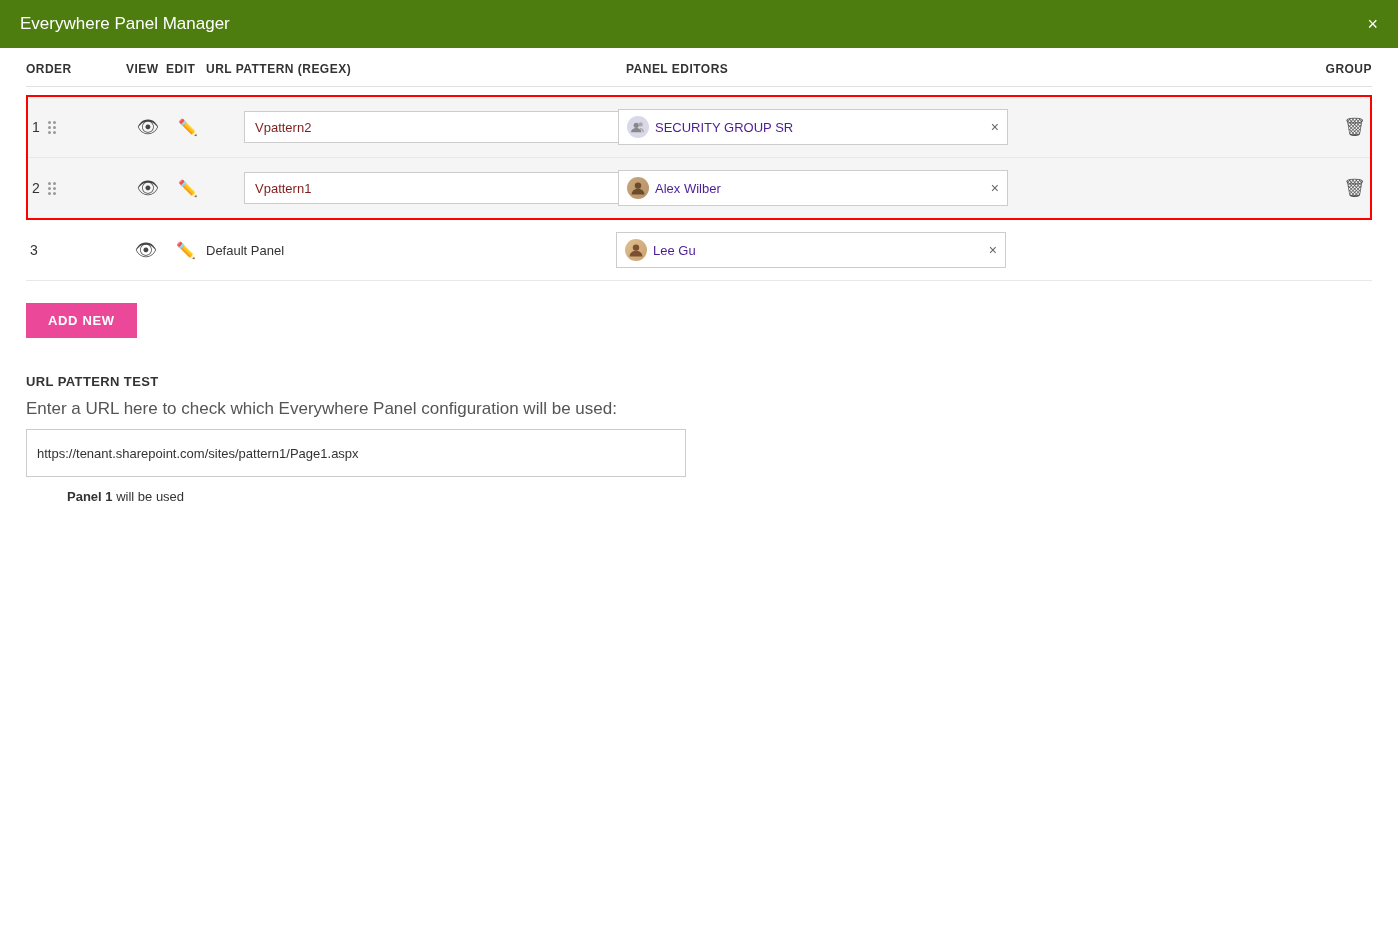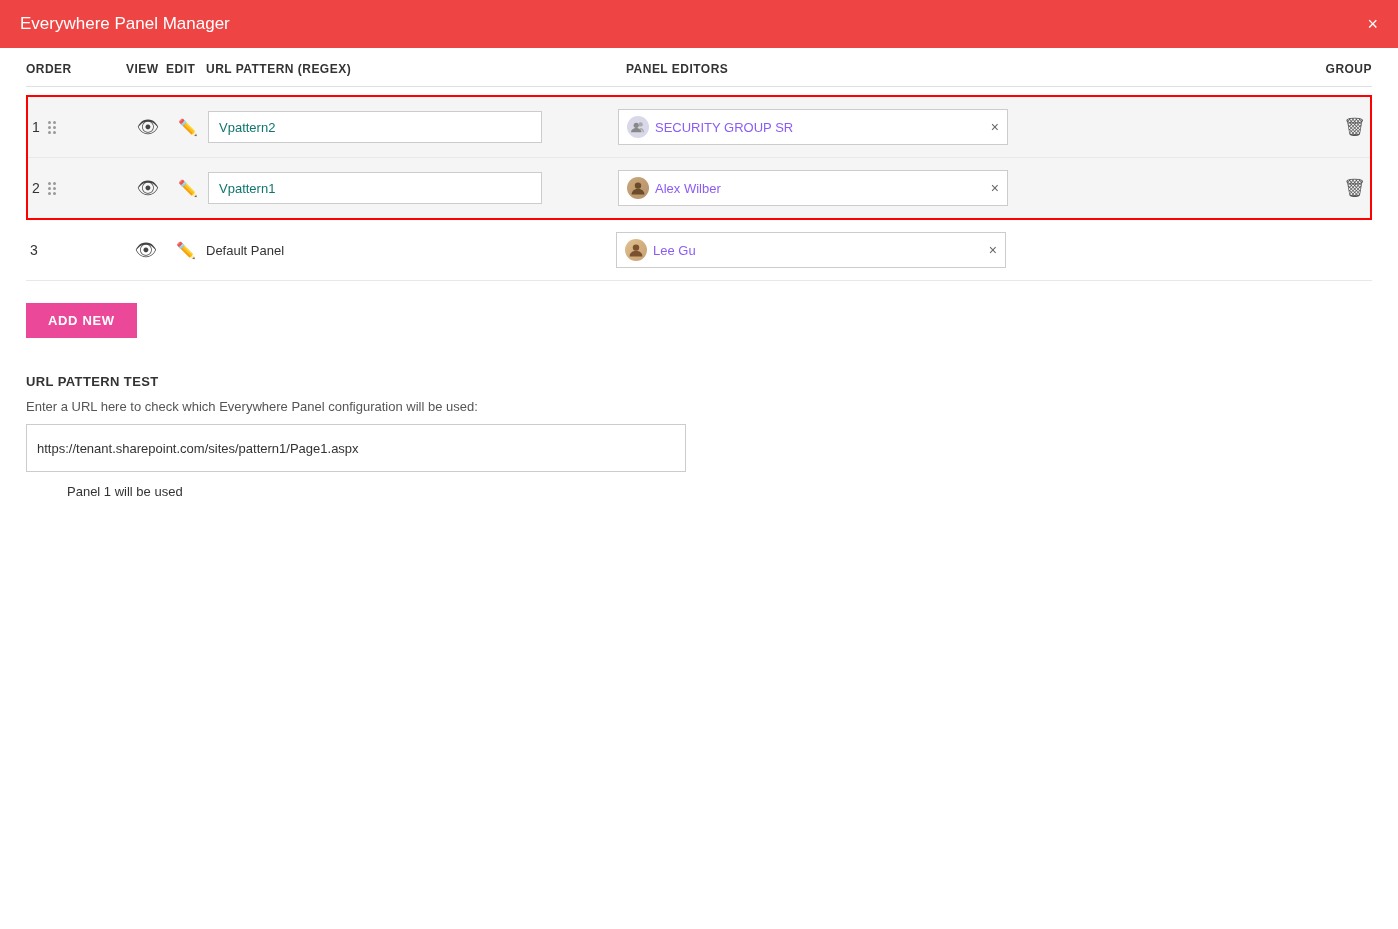--- a/index.html
+++ b/index.html
@@ -1,19 +1,19 @@
 <!DOCTYPE html>
 <html><head>
   <meta charset="utf-8">
   <style>
     * { box-sizing: border-box; margin: 0; padding: 0; }
     body { font-family: 'Segoe UI', Arial, sans-serif; background: #fff; width: 1398px; height: 929px; overflow: hidden; }
 
     .title-bar {
-      background: #ef4444;
+      background: #4d7c0f;
       color: white;
       display: flex;
       align-items: center;
       justify-content: space-between;
       padding: 0 20px;
       height: 48px;
     }
     .title-bar-title { font-size: 17px; font-weight: 500; }
     .title-bar-close { cursor: pointer; font-size: 18px; color: white; background: none; border: none; }
 
@@ -85,74 +85,75 @@
     }
 
     .row-view { width: 40px; display: flex; align-items: center; justify-content: center; }
     .row-edit { width: 40px; display: flex; align-items: center; justify-content: center; }
 
     .eye-icon { font-size: 18px; color: #444; cursor: pointer; }
     .pencil-icon { font-size: 16px; color: #444; cursor: pointer; }
 
     .row-url { width: 400px; }
     .url-input {
-      width: 334px;
+      width: 410px;
       height: 32px;
       border: 1px solid #ccc;
       padding: 4px 10px;
       font-size: 13px;
-      color: #0f766e;
+      color: #7f1d1d;
       background: #fff;
       outline: none;
+      margin-left: 36px;
     }
 
     .row-editors { width: 400px; margin-left: 10px; }
     .editor-pill-box {
       display: flex;
       align-items: center;
       border: 1px solid #ccc;
       background: #fff;
       padding: 4px 8px;
       min-height: 36px;
       width: 390px;
       gap: 6px;
     }
-    .editor-name { font-size: 13px; color: #8b5cf6; flex: 1; }
+    .editor-name { font-size: 13px; color: #4c1d95; flex: 1; }
     .editor-remove { cursor: pointer; font-size: 14px; color: #666; margin-left: auto; }
 
     .row-delete { flex: 1; display: flex; align-items: center; justify-content: flex-end; padding-right: 4px; }
     .delete-icon { font-size: 18px; color: #555; cursor: pointer; }
 
     .add-new-btn {
       background: #ec4899;
       color: white;
       border: none;
       padding: 10px 22px;
       font-size: 13px;
       font-weight: 700;
       cursor: pointer;
       margin-top: 22px;
       letter-spacing: 0.05em;
       display: inline-block;
     }
 
     .url-test-section { margin-top: 36px; }
     .url-test-title { font-size: 13px; font-weight: 700; color: #333; margin-bottom: 10px; letter-spacing: 0.03em; }
-    .url-test-desc { font-size: 13px; color: #555; margin-bottom: 10px; }
+    .url-test-desc { font-size: 17px; color: #555; margin-bottom: 10px; }
     .url-test-input {
       width: 660px;
       height: 48px;
       border: 1px solid #ccc;
       padding: 4px 10px;
       font-size: 13px;
       color: #333;
       outline: none;
     }
     .url-test-result { margin-top: 12px; font-size: 13px; color: #333; }
-    .url-test-result strong { font-weight: 400; padding-left: 41px; }
+    .url-test-result strong { font-weight: 700; padding-left: 41px; }
 
     
     .face-circle {
       width: 22px; height: 22px; border-radius: 50%;
       background: #c8a87a;
       display: flex; align-items: center; justify-content: center;
       font-size: 10px; color: #555; overflow: hidden;
     }
 
     .group-icon {

